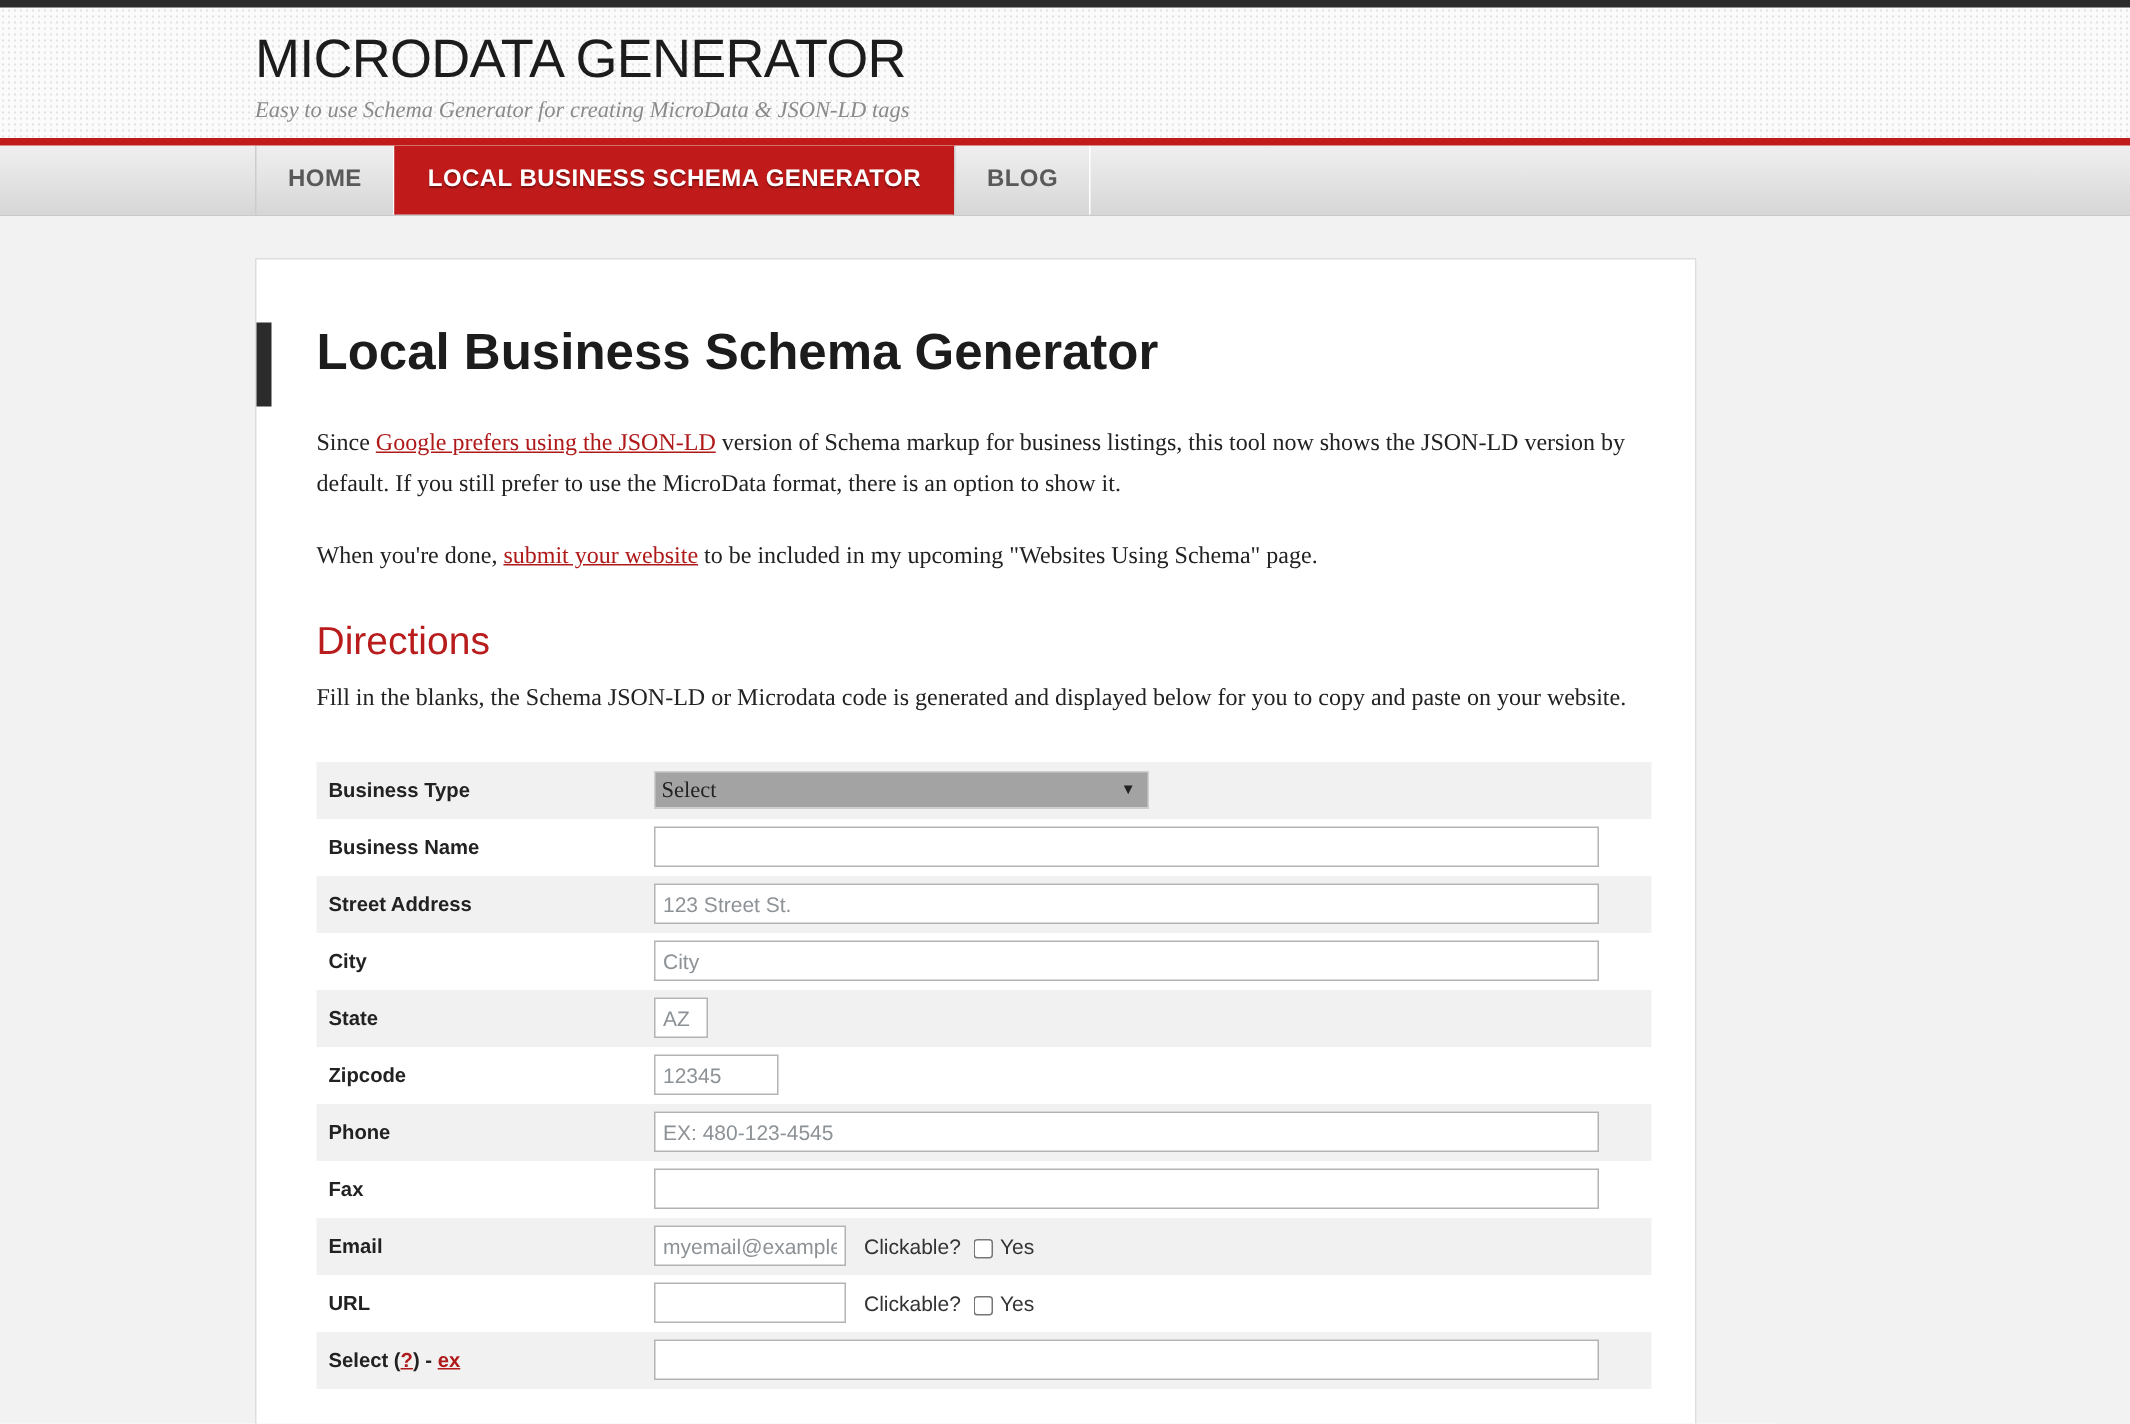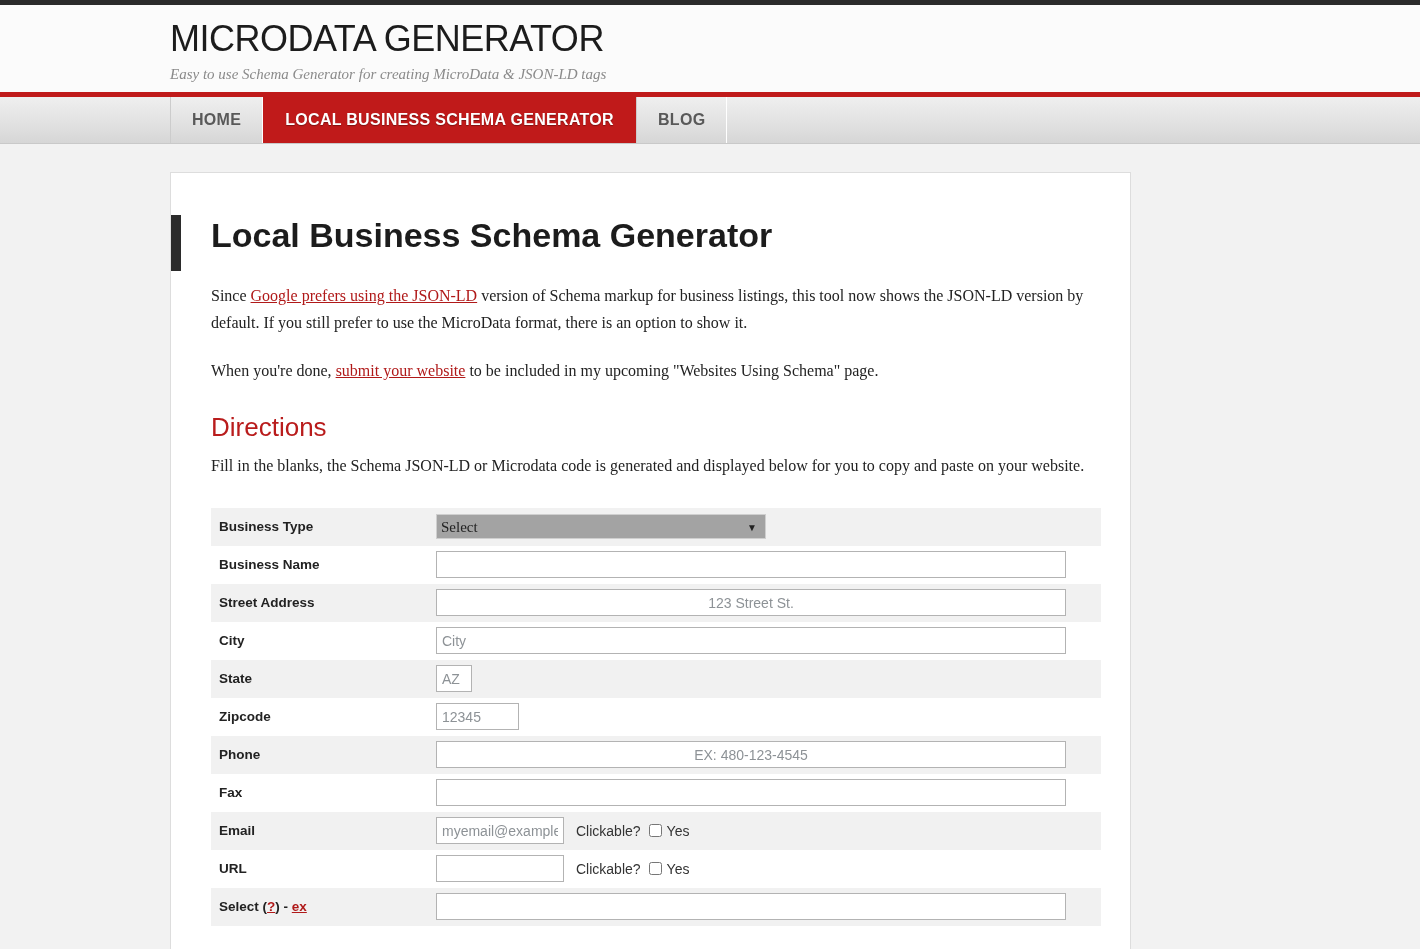--- a/index.html
+++ b/index.html
@@ -153,21 +153,21 @@
     height: 27px;
     border: 1px solid #b3b3b3;
     background: #ffffff;
     font-family: "Liberation Sans", sans-serif;
     font-size: 14px;
     color: #333333;
     padding: 2px 5px;
     outline: none;
   }
   input.txt::placeholder { color: #8d9296; opacity: 1; }
-  .w-full { width: 630px; text-align: center; }
+  .w-full { width: 630px; }
   .w-city { width: 630px; }
   .w-state { width: 36px; }
   .w-zip { width: 83px; }
   .w-email { width: 128px; }
   .w-url { width: 128px; }
 
   select.sel {
     width: 330px;
     height: 25px;
     border: 1px solid #cfcfcf;
@@ -185,21 +185,21 @@
     position: absolute;
     right: 9px; top: 50%;
     transform: translateY(-50%);
     font-size: 10px;
     color: #222;
     pointer-events: none;
   }
 
   .clickable-group {
     display: flex;
-    align-items: center;
+    align-items: flex-end;
     margin-left: 12px;
     font-size: 14px;
     color: #333333;
     white-space: nowrap;
   }
   .clickable-group input[type=checkbox] {
     margin: 0 5px 0 8px;
     width: 13px; height: 13px;
   }
   .label-links { font-weight: bold; }

